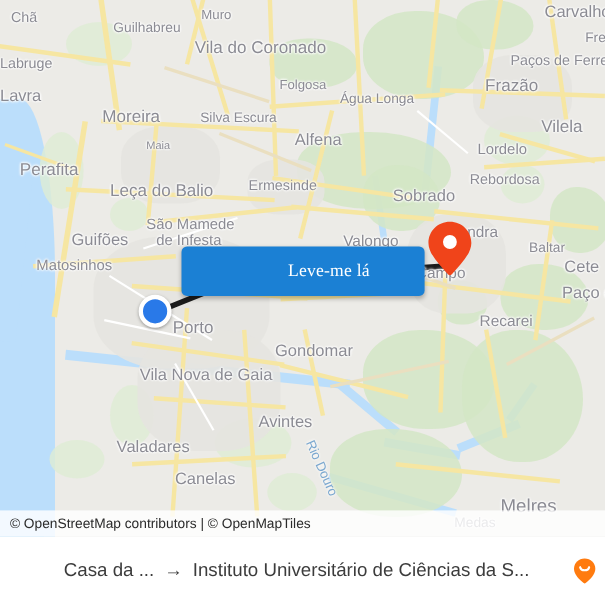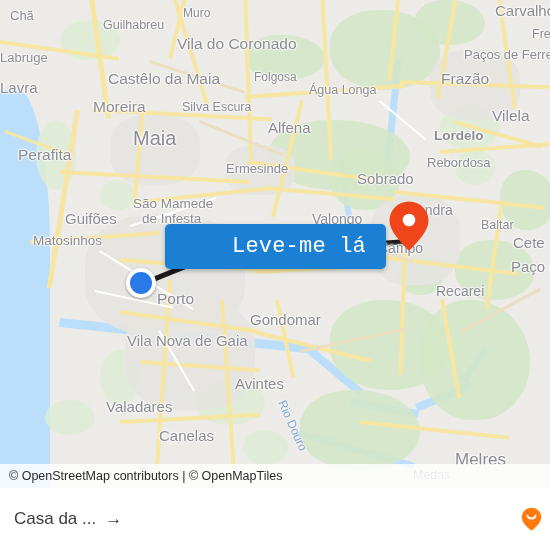--- a/index.html
+++ b/index.html
@@ -39,31 +39,31 @@
 
   
   .dot-marker{position:absolute;width:30px;height:30px;border-radius:50%;background:#2979e8;
               border:4px solid #ffffff;box-sizing:border-box;box-shadow:0 1px 3px rgba(0,0,0,.35);}
   .pin-marker{position:absolute;width:44px;height:52px;}
 
   
   .cta{position:absolute;left:165px;top:224px;width:221px;height:45px;background:#1b80d4;
        border-radius:5px;display:flex;align-items:center;justify-content:center;
        box-shadow:0 2px 4px rgba(0,0,0,.25);}
-  .cta span{color:#ffffff;font-size:22px;font-family:Liberation Mono, monospace;letter-spacing:.2px;margin-left:47px;}
+  .cta span{color:#ffffff;font-size:16px;font-family:Liberation Serif, serif;letter-spacing:.2px;margin-left:47px;}
 
   
   .attrib{position:absolute;left:0;top:464px;height:24px;width:550px;
           background:rgba(255,255,255,.82);display:flex;align-items:center;}
   .attrib span{font-size:12.5px;color:#2b2b2b;padding-left:9px;font-family:"Liberation Sans",sans-serif;}
 
   
   .bottombar{position:absolute;left:0;top:488px;width:550px;height:62px;background:#ffffff;
              display:flex;align-items:center;}
-  .bb-from{font-size:17px;color:#3c3c3c;padding-left:14px;white-space:nowrap;}
+  .bb-from{font-size:17px;color:#3c3c3c;padding-left:14px;white-space:nowrap;margin-left:44px;}
   .bb-arrow{font-size:17px;color:#3c3c3c;padding:0 9px;}
   .bb-to{font-size:17px;color:#3c3c3c;white-space:nowrap;overflow:hidden;}
   .brand{position:absolute;right:8px;top:50%;transform:translateY(-50%);display:flex;align-items:center;}
   .brand-word{font-size:23px;font-weight:bold;color:#13110f;letter-spacing:-.6px;
               font-family:"DejaVu Sans",sans-serif;margin-left:1px;}
 </style>
 </head>
 <body>
 
 <div id="root">
@@ -164,33 +164,33 @@
     <div class="routeline" style="left:338px;top:244px;width:72px;height:5px;transform:rotate(-4deg);"></div>
 
     <div class="maplayer" id="labels-layer">
         <div class="lbl" style="left: 10px; top: 8px; font-size: 13px;">Chã</div>
         <div class="lbl" style="left: 103px; top: 18px; font-size: 12.5px;">Guilhabreu</div>
         <div class="lbl" style="left: 183px; top: 6px; font-size: 12px;">Muro</div>
         <div class="lbl" style="left: 495px; top: 2px; font-size: 15px;">Carvalho</div>
         <div class="lbl" style="left: 177px; top: 35px; font-size: 15.5px;">Vila do Coronado</div>
         <div class="lbl" style="left: 0px; top: 50px; font-size: 13px;">Labruge</div>
         <div class="lbl" style="left: 464px; top: 47px; font-size: 13px;">Paços de Ferreira</div>
-        <div class="lbl" style="left: 108px; top: 70px; font-size: 15.5px;">Castêlo da Maia</div>
         <div class="lbl" style="left: 254px; top: 70px; font-size: 12px;">Folgosa</div>
         <div class="lbl" style="left: 441px; top: 70px; font-size: 15.5px;">Frazão</div>
         <div class="lbl" style="left: 532px; top: 27px; font-size: 12.5px;">Freamunde</div>
         <div class="lbl" style="left: 0px; top: 79px; font-size: 15px;">Lavra</div>
         <div class="lbl" style="left: 309px; top: 83px; font-size: 12.5px;">Água Longa</div>
         <div class="lbl" style="left: 93px; top: 98px; font-size: 15.5px;">Moreira</div>
         <div class="lbl" style="left: 182px; top: 100px; font-size: 12.5px;">Silva Escura</div>
         <div class="lbl" style="left: 492px; top: 107px; font-size: 15.5px;">Vilela</div>
         <div class="lbl" style="left: 268px; top: 119px; font-size: 15px;">Alfena</div>
-        <div class="lbl" style="left: 133px; top: 127px; font-size: 20px;">Maia</div>
-        <div class="lbl" style="left: 434px; top: 128px; font-size: 13.5px; font-weight: bold;">Lordelo</div>
+        <div class="lbl" style="left: 133px; top: 127px; font-size: 10px;">Maia</div>
+        <div class="lbl" style="left: 434px; top: 128px; font-size: 13.5px;">Lordelo</div>
         <div class="lbl" style="left: 18px; top: 146px; font-size: 15.5px;">Perafita</div>
+        <div class="lbl" style="left: 100px; top: 165px; font-size: 15.5px;">Leça do Balio</div>
         <div class="lbl" style="left: 226px; top: 161px; font-size: 13px;">Ermesinde</div>
         <div class="lbl" style="left: 427px; top: 155px; font-size: 13px;">Rebordosa</div>
         <div class="lbl" style="left: 357px; top: 170px; font-size: 15px;">Sobrado</div>
         <div class="lbl" style="left: 65px; top: 210px; font-size: 15px;">Guifões</div>
         <div class="lbl" style="left: 133px; top: 196px; font-size: 13.5px;">São Mamede</div>
         <div class="lbl" style="left: 142px; top: 211px; font-size: 13.5px;">de Infesta</div>
         <div class="lbl" style="left: 312px; top: 211px; font-size: 14px;">Valongo</div>
         <div class="lbl" style="left: 406px; top: 202px; font-size: 14px;">Gandra</div>
         <div class="lbl" style="left: 481px; top: 218px; font-size: 12.5px;">Baltar</div>
         <div class="lbl" style="left: 33px; top: 233px; font-size: 13.5px; text-align: right;">Matosinhos</div>
@@ -224,20 +224,21 @@
     </div>
 
     <div class="attrib">
       <span>© OpenStreetMap contributors | © OpenMapTiles</span>
     </div>
   </div>
 
   <div class="bottombar">
     <div class="bb-from">Casa da ...</div>
     <div class="bb-arrow">→</div>
+    <div class="bb-to">Instituto Universitário de Ciências da S...</div>
 
     <div class="brand">
       <svg width="21" height="24" viewBox="0 0 21 24">
         <path d="M10.5 0.8 C5 0.8 0.8 5 0.8 10.2 C0.8 15.2 6 20 9.6 23.1 C10.1 23.5 10.9 23.5 11.4 23.1 C15 20 20.2 15.2 20.2 10.2 C20.2 5 16 0.8 10.5 0.8 Z" fill="#ff7b0f"></path>
         <path d="M6.4 8.6 C7.2 12.4 13.8 12.4 14.6 8.6" stroke="#ffffff" stroke-width="1.9" fill="none" stroke-linecap="round"></path>
       </svg>
     </div>
   </div>
 
 </div>

